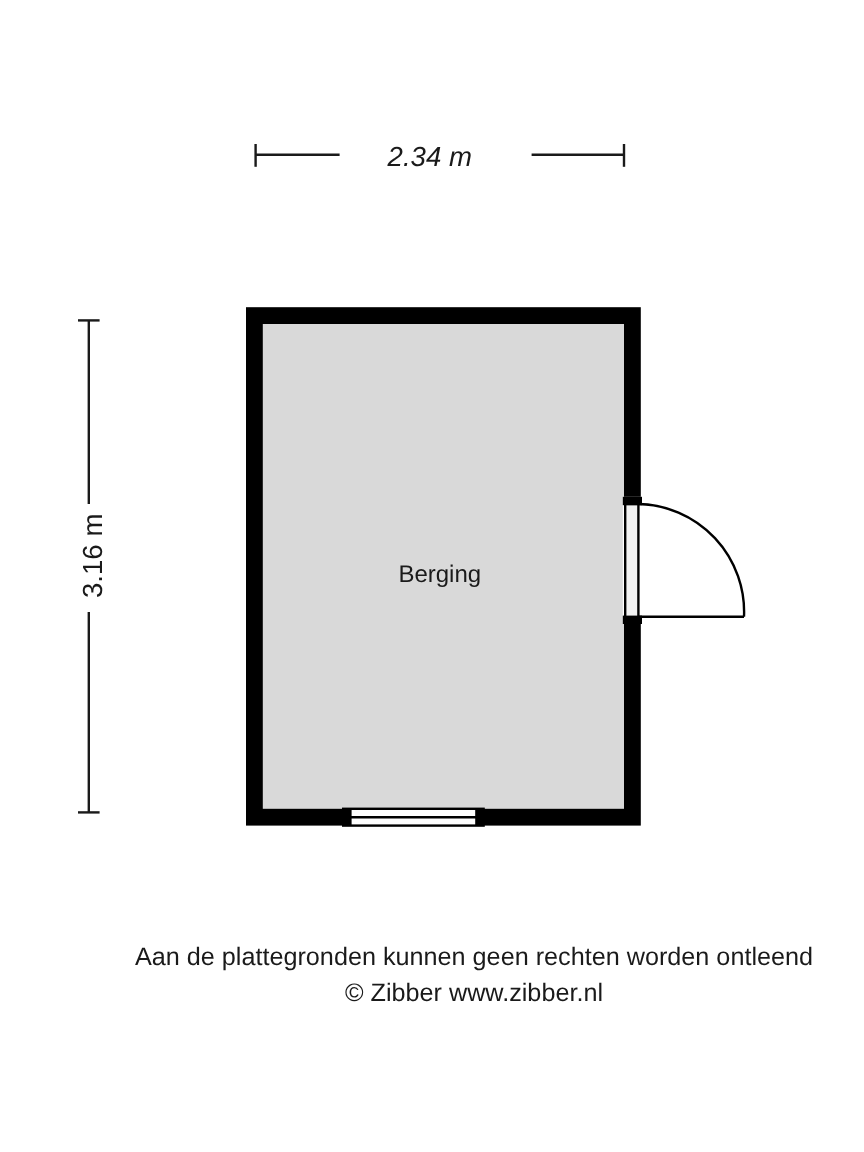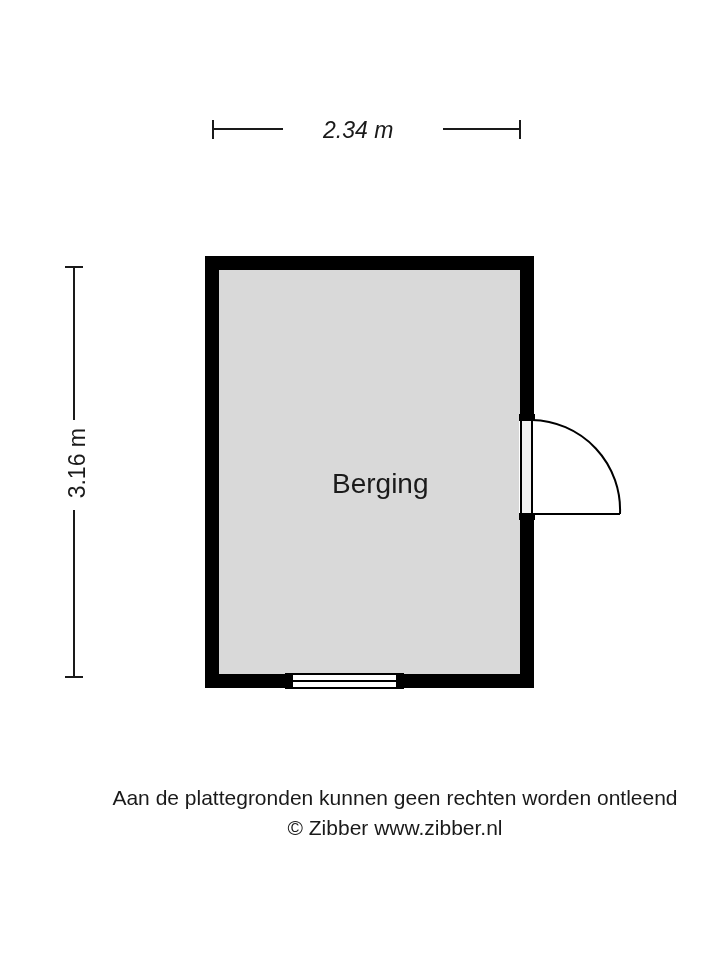--- a/index.html
+++ b/index.html
@@ -41,21 +41,21 @@
     top: 428px;
     transform-origin: left top;
     transform: rotate(-90deg) translate(-100%, 0);
   }
 
   
   #room-label {
     position: absolute;
     left: 332px;
     top: 468px;
-    font-size: 28px;
+    font-size: 20px;
     color: #1a1a1a;
     white-space: nowrap;
   }
 
   
   #footer {
     position: absolute;
     left: 0;
     top: 783px;
     width: 720px;

